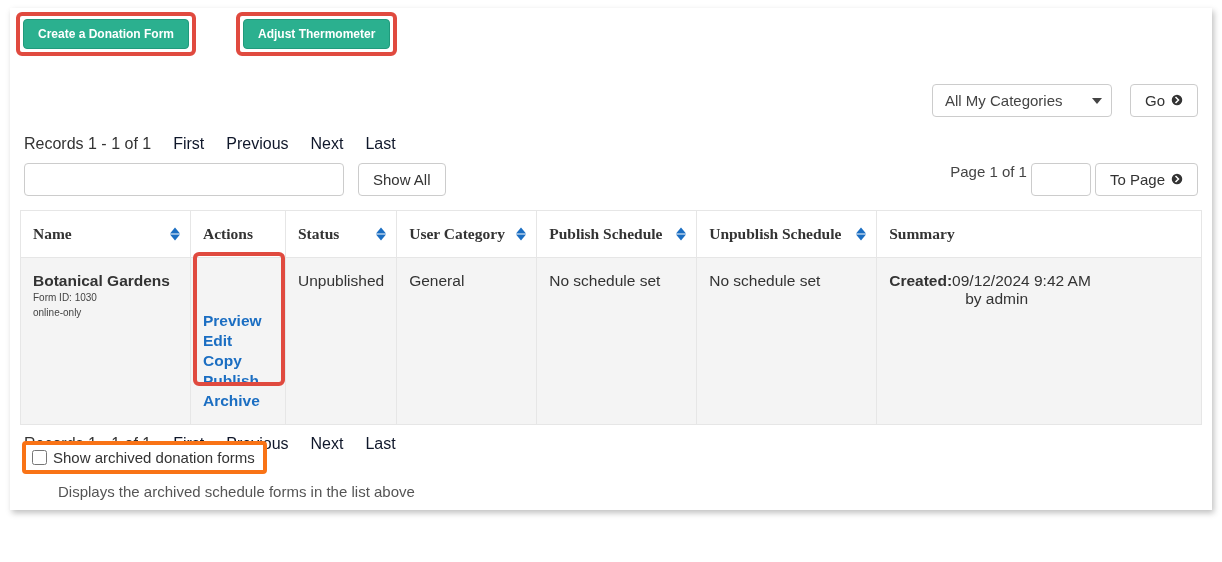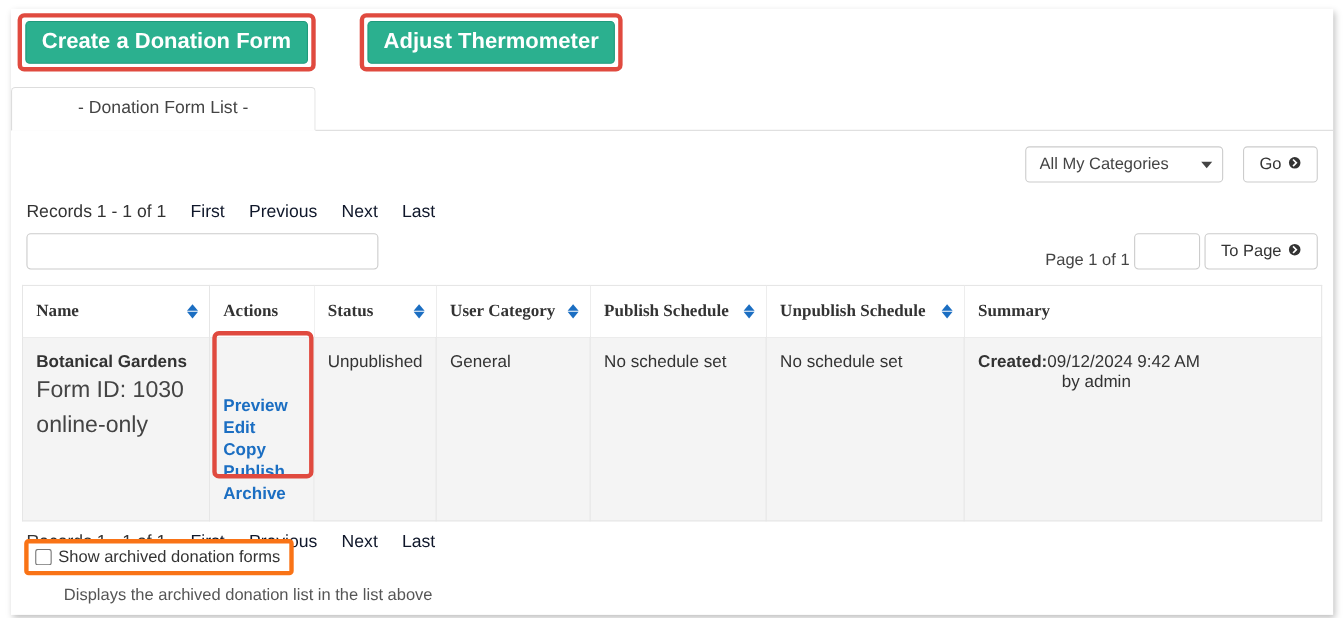--- a/index.html
+++ b/index.html
@@ -16,21 +16,21 @@
     padding-bottom: 10px;
     position: relative;
     background: #fff;
   }
   .top-buttons { display: flex; gap: 40px; padding: 4px 0 14px 6px; }
   .hl-box { border: 4px solid #e04a3f; border-radius: 6px; padding: 3px; display: inline-block; }
   .btn-green {
     background: #2bb08f;
     color: #fff;
     font-weight: 600;
-    font-size: 20px;
+    font-size: 12px;
     border: 1px solid #209a7c;
     border-radius: 4px;
     padding: 7px 14px;
     cursor: pointer;
   }
   .tab-row { display: flex; border-bottom: 1px solid #ddd; }
   .tab {
     border: 1px solid #ddd;
     border-bottom: 1px solid #fff;
     border-radius: 4px 4px 0 0;
@@ -69,38 +69,38 @@
   .pager-row .links { display: flex; gap: 22px; }
   .pager-row a, .link { color: #0f172a; text-decoration: none; cursor: pointer; }
   .search-row {
     display: flex; align-items: center; gap: 14px;
     padding: 0 14px 14px 14px;
   }
   .search-input {
     border: 1px solid #ccc; border-radius: 4px;
     padding: 7px 10px; width: 320px; font-size: 15px;
   }
-  .page-info { margin-left: auto; display: flex; align-items: flex-end; gap: 4px; color: #444; }
+  .page-info { margin-left: auto; display: flex; align-items: flex-start; gap: 4px; color: #444; }
   .page-num-input {
     border: 1px solid #ccc; border-radius: 4px;
     padding: 7px; width: 60px; font-size: 15px;
   }
   table { width: calc(100% - 20px); border-collapse: collapse; margin: 0 10px; }
   th, td { border: 1px solid #e6e6e6; padding: 14px 12px; text-align: left; vertical-align: top; font-size: 15.5px; }
   th { background: #fff; font-weight: 600; color: #333; position: relative; font-family: Liberation Serif, serif; }
   .sort-icons {
     position: absolute; right: 10px; top: 50%; transform: translateY(-50%);
     display: flex; flex-direction: column; gap: 1px;
   }
   .sort-up, .sort-down { width: 0; height: 0; border-left: 5px solid transparent; border-right: 5px solid transparent; }
   .sort-up  { border-bottom: 6px solid #1b6ec2; }
   .sort-down{ border-top: 6px solid #1b6ec2; }
   tbody tr { background: #f4f4f4; }
   .form-name { font-weight: 700; color: #333; }
-  .form-meta { color: #444; font-size: 21px; line-height: 1.5; }
+  .form-meta { color: #444; font-size: 10px; line-height: 1.5; }
   .actions-cell { position: relative; }
   .actions-links { display: flex; flex-direction: column; gap: 2px; margin-top: 40px; }
   .actions-links a { color: #1b6ec2; font-weight:600; }
   .hl-overlay {
     position: absolute; border: 4px solid #e04a3f; border-radius: 6px;
     pointer-events: none; z-index: 5;
   }
   .hl-actions { left: 2px; top: -6px; width: 92px; height: 134px; }
   .summary-cell b { font-weight:700; }
   .summary-sub { display:block; padding-left: 76px; }
@@ -123,23 +123,20 @@
 
   <div class="top-buttons">
     <span class="hl-box">
       <button class="btn-green">Create a Donation Form</button>
     </span>
     <span class="hl-box">
       <button class="btn-green">Adjust Thermometer</button>
     </span>
   </div>
 
-  <div class="tab-row">
-    <div class="tab">- Donation Form List -</div>
-  </div>
 
   <div class="filter-row">
     <span class="select-wrap">
       <select class="select">
         <option>All My Categories</option>
       </select>
     </span>
     <button class="btn-outline">
       <span>Go</span>
       <span class="icon-arrow">
@@ -156,20 +153,21 @@
     <div class="links">
       <a>First</a>
       <a>Previous</a>
       <a>Next</a>
       <a>Last</a>
     </div>
   </div>
 
   <div class="search-row">
     <input class="search-input" type="text" style="">
+    <button class="btn-outline">Show All</button>
     <div class="page-info">
       <span>Page 1 of 1</span>
       <input class="page-num-input" type="text" style="">
       <button class="btn-outline">
         <span>To Page</span>
         <span>
           <svg width="12" height="12" viewBox="0 0 16 16">
               <circle cx="8" cy="8" r="7" fill="#333"></circle>
               <path d="M6 4l4 4-4 4" stroke="#fff" stroke-width="2" fill="none"></path>
             </svg>
@@ -257,16 +255,16 @@
         <a>Previous</a>
         <a>Next</a>
         <a>Last</a>
       </div>
     </div>
 
     <div class="show-archived">
       <input type="checkbox" style="">
       <span>Show archived donation forms</span>
     </div>
-    <div class="helper-text">Displays the archived donation list in the list above</div>
+    <div class="helper-text">Displays the archived schedule forms in the list above</div>
   </div>
 
 </div>
 
 </body></html>

